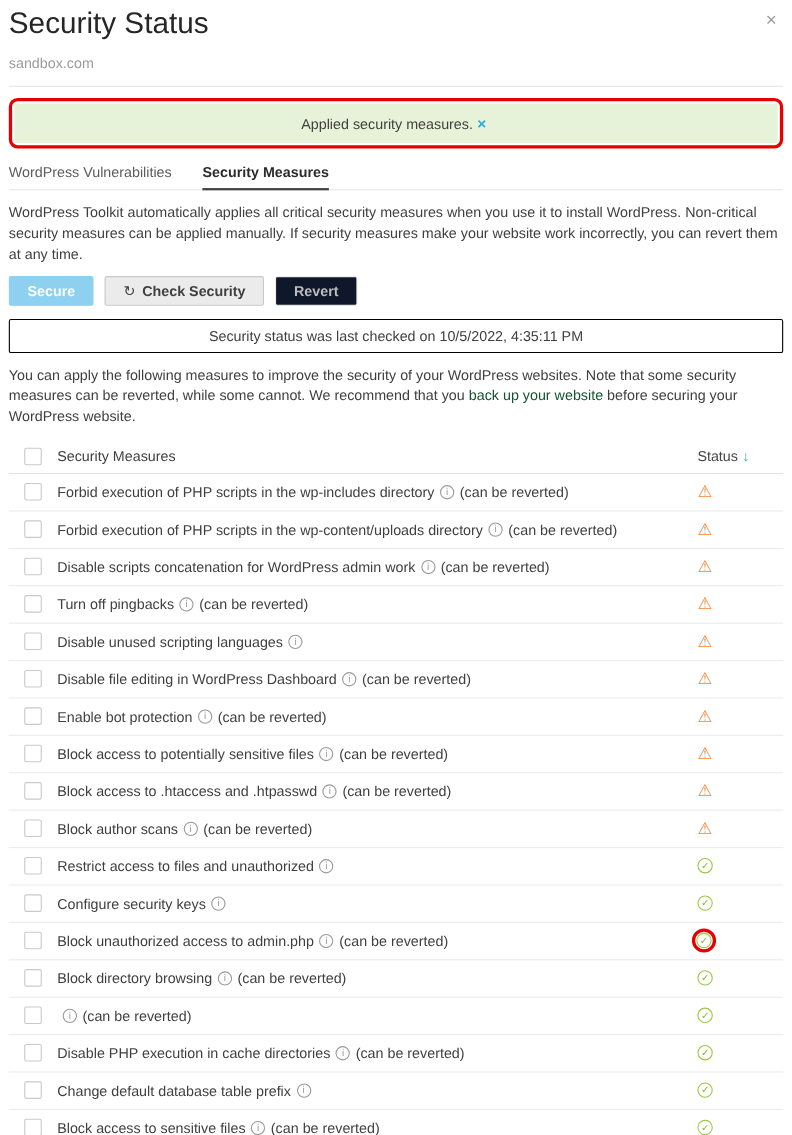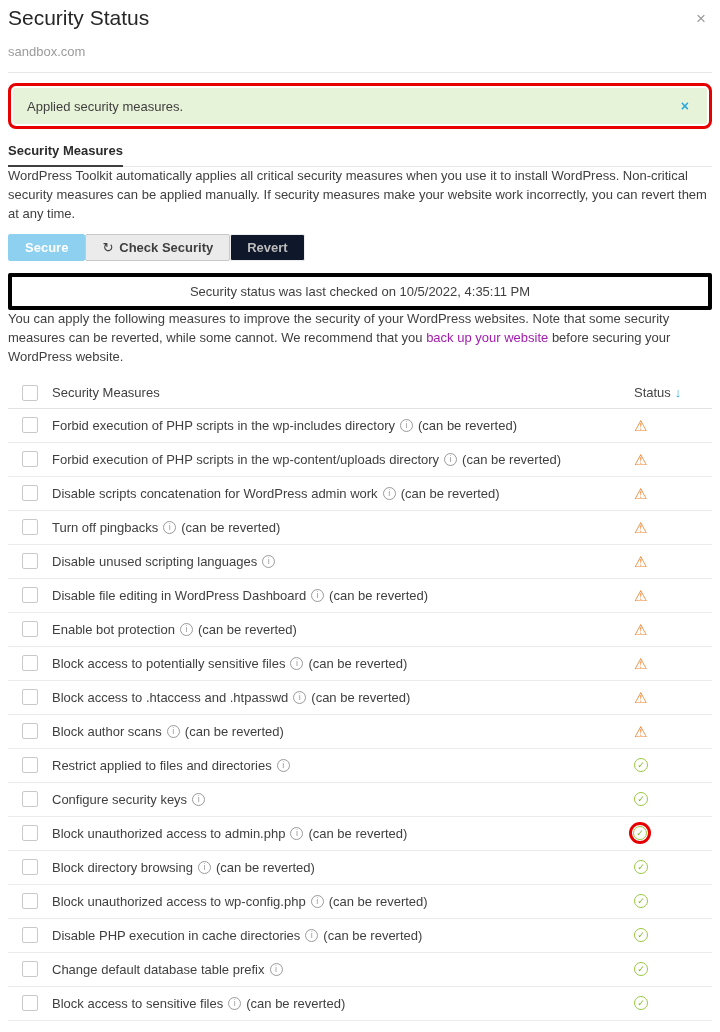--- a/index.html
+++ b/index.html
@@ -6,57 +6,57 @@
   html,body { background: #fff; }
   body {
     width: 720px; height: 1032px; overflow: hidden;
     font-family: "Liberation Sans", "DejaVu Sans", sans-serif;
     color: #3f3f3f; font-size: 13px;
   }
   .container { padding: 6px 8px 0 8px; position: relative; height: 100%; }
 
   
   .dlg-header { display: flex; justify-content: space-between; align-items: flex-start; }
-  .dlg-title { font-size: 21px; font-weight: 400; color: #262626; }
+  .dlg-title { font-size: 27px; font-weight: 400; color: #262626; }
   .dlg-close { color: #9b9b9b; font-size: 17px; line-height: 1; cursor: pointer; padding: 4px 6px; }
   .dlg-subtitle { color: #9b9b9b; margin-top: 13px; }
   .hr { border-bottom: 1px solid #e6e6e6; margin-top: 13px; }
 
   
   .annotation-outline {
     margin-top: 10px; border: 3px solid #e60000; border-radius: 8px; padding: 2px;
   }
   .alert {
     background: #e7f3d8; padding: 10px 14px; display: flex;
-    justify-content: space-between; align-items: center; border-radius: 2px;
+    justify-content: center; align-items: center; border-radius: 2px;
   }
   .alert-close { color: #29aae1; font-weight: 700; font-size: 14px; cursor: pointer; padding: 0 4px; }
 
   
   .tabs { display: flex; gap: 28px; margin-top: 10px; border-bottom: 1px solid #e6e6e6; }
   .tab { padding: 4px 0 7px 0; color: #5c5c5c; cursor: pointer; }
   .tab.active { color: #2b2b2b; font-weight: 700; border-bottom: 2px solid #3f3f3f; margin-bottom: -1px; }
 
-  p.copy { line-height: 1.45; color: #3f3f3f; }
-  a.link { color: #a21caf; text-decoration: none; cursor: pointer; }
-
-  
-  .toolbar { display: flex; margin-top: 10px; }
+  p.copy { margin-top: 11px; line-height: 1.45; color: #3f3f3f; }
+  a.link { color: #14532d; text-decoration: none; cursor: pointer; }
+
+  
+  .toolbar { display: flex; gap: 10px; margin-top: 10px; }
   .btn {
     font-family: inherit; font-size: 13px; font-weight: 700; border-radius: 2px;
     padding: 5px 16px; border: 1px solid transparent; cursor: pointer; line-height: 1.2;
     display: inline-flex; align-items: center; gap: 6px;
   }
   .btn-secure { background: #8ed0ef; color: #fff; border-color: #8ed0ef; }
   .btn-check { background: #ebebeb; color: #3f3f3f; border-color: #c9c9c9; }
   .btn-check .refresh { font-weight: 400; font-size: 13px; color: #3f3f3f; }
   .btn-revert { background: #0f172a; color: #bdbdbd; border-color: #ededed; cursor: default; }
 
   .status-box {
-    margin-top: 12px; border: 4px solid #000000; text-align: center;
+    margin-top: 12px; border: 1px solid #000000; text-align: center;
     padding: 7px 0; color: #3f3f3f; border-radius: 2px;
   }
 
   
   .table { margin-top: 11px; }
   .trow { display: flex; align-items: center; border-bottom: 1px solid #ececec; min-height: 34px; padding: 0 0 0 14px; }
   .trow.head { min-height: 31px; border-bottom-color: #e2e2e2; }
   .checkbox {
     width: 16px; height: 16px; border: 1px solid #c9c9c9; border-radius: 2px;
     background: #fff; flex: 0 0 auto; cursor: pointer;
@@ -92,20 +92,21 @@
   <div class="hr"></div>
 
   <div class="annotation-outline">
     <div class="alert">
       <span>Applied security measures.</span>
       <span class="alert-close">×</span>
     </div>
   </div>
 
   <div class="tabs">
+      <div class="tab">WordPress Vulnerabilities</div>
       <div class="tab active">Security Measures</div>
     </div>
 
   <p class="copy">WordPress Toolkit automatically applies all critical security measures when you use it to install WordPress. Non-critical security measures can be applied manually. If security measures make your website work incorrectly, you can revert them at any time.</p>
 
   <div class="toolbar">
     <button class="btn btn-secure">Secure</button>
     <button class="btn btn-check">
         <span class="refresh">↻</span>
         <span>Check Security</span>
@@ -232,21 +233,21 @@
             <span class="info-icon">i</span>
             <span>(can be reverted)</span>
           </span>
           <span class="cell-status">
             <span class="warn-icon">⚠</span>
           </span>
         </div>
         <div class="trow">
           <span class="checkbox"></span>
           <span class="cell-label">
-            <span>Restrict applied to files and directories</span>
+            <span>Restrict access to files and unauthorized</span>
             <span class="info-icon">i</span>
           </span>
           <span class="cell-status">
             <span class="ok-icon">✓</span>
           </span>
         </div>
         <div class="trow">
           <span class="checkbox"></span>
           <span class="cell-label">
             <span>Configure security keys</span>
@@ -276,21 +277,20 @@
             <span class="info-icon">i</span>
             <span>(can be reverted)</span>
           </span>
           <span class="cell-status">
             <span class="ok-icon">✓</span>
           </span>
         </div>
         <div class="trow">
           <span class="checkbox"></span>
           <span class="cell-label">
-            <span>Block unauthorized access to wp-config.php</span>
             <span class="info-icon">i</span>
             <span>(can be reverted)</span>
           </span>
           <span class="cell-status">
             <span class="ok-icon">✓</span>
           </span>
         </div>
         <div class="trow">
           <span class="checkbox"></span>
           <span class="cell-label">

